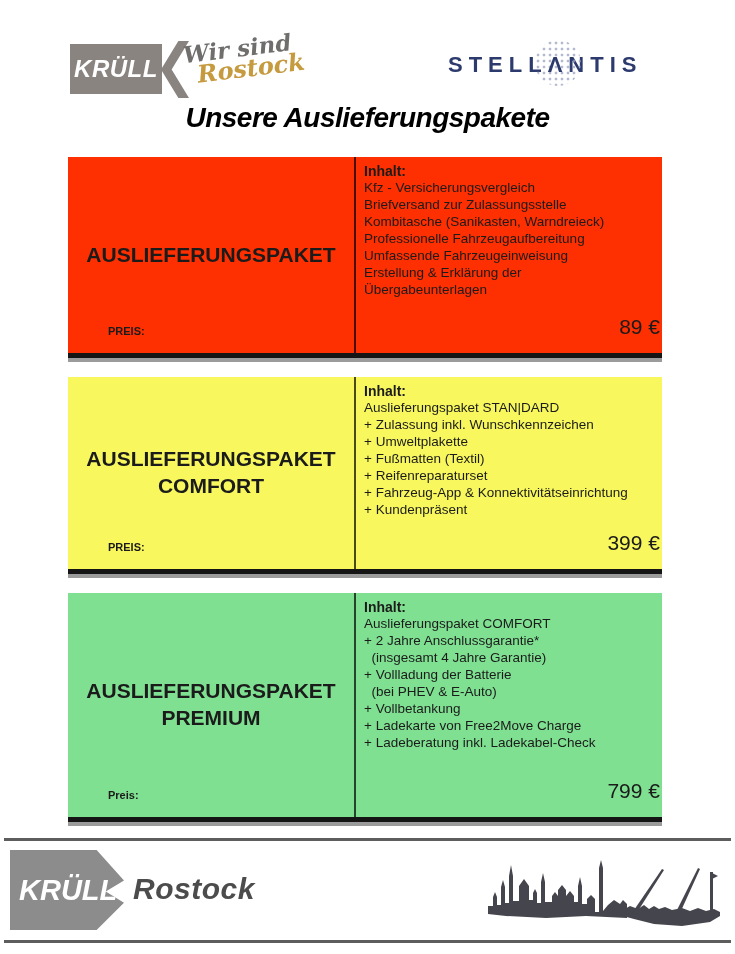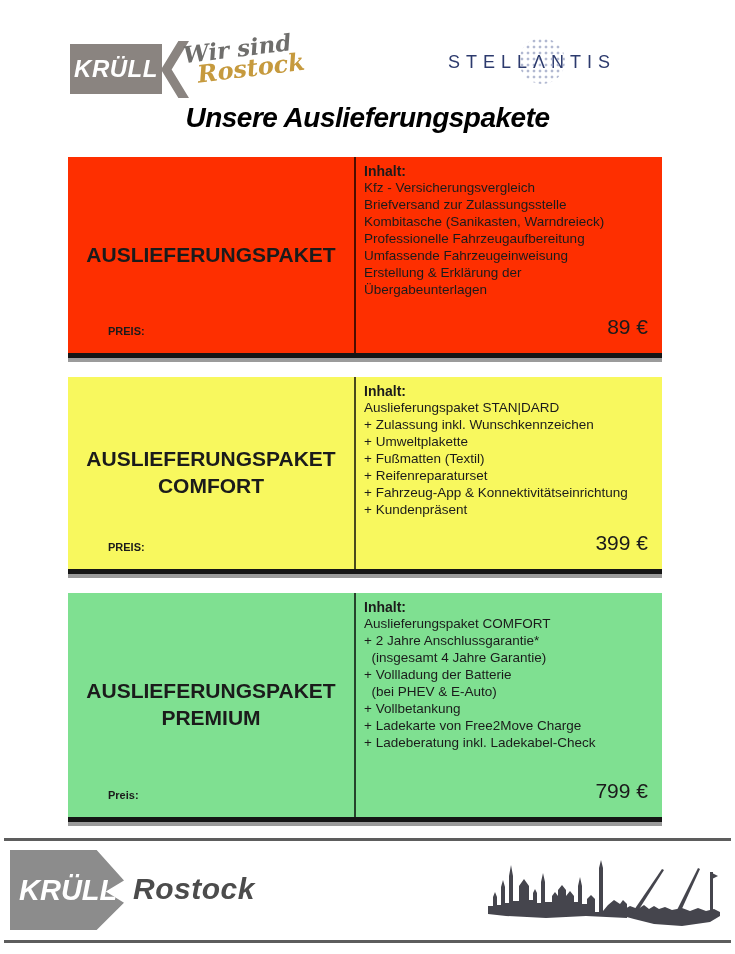--- a/index.html
+++ b/index.html
@@ -18,21 +18,21 @@
   .krull-chevron {
     position:absolute; left:161px; top:41px; width:28px; height:57px;
     clip-path:polygon(100% 0, 62% 0, 0 50%, 62% 100%, 100% 100%, 38% 50%);
   }
   .tagline { position:absolute; left:184px; top:34px; width:120px; transform:rotate(-7deg);
     font-family:"DejaVu Serif", serif; font-style:italic; font-weight:bold; }
   .tagline .l1 { font-size:23px; color:#6f6e6c; }
   .tagline .l2 { font-size:24px; margin-top:-7px; margin-left:12px; }
 
   .stellantis {
-    position:absolute; left:448px; top:52px; font-size:18px; font-weight:normal;
+    position:absolute; left:448px; top:52px; font-size:22px; font-weight:bold;
     letter-spacing:6px; white-space:nowrap;
   }
   .halo { position:relative; display:inline-block; }
   .halo::before {
     content:""; position:absolute; left:50%; top:42%; width:46px; height:46px;
     transform:translate(-50%,-50%); border-radius:50%;
     background-image:radial-gradient(#99a2c2 1.2px, transparent 1.7px);
     background-size:6px 6px; opacity:.75;
   }
   .halo span { position:relative; }
@@ -42,21 +42,21 @@
     font-size:28px; font-weight:bold; font-style:italic; color:#000; letter-spacing:-0.5px;
   }
 
   
   .card { position:absolute; left:68px; width:594px; display:flex; }
   .card-left { width:286px; display:flex; flex-direction:column; }
   .pkg-title { margin:auto 0; text-align:center; font-size:21px; font-weight:bold;
     color:#1b1b1b; line-height:27px; padding-top:26px; }
   .price-label { padding:0 0 16px 12px; font-size:11px; font-weight:bold; color:#1b1b1b;margin-left:28px; }
   .card-divider { width:2px; background:rgba(0,0,0,0.7); }
-  .card-right { flex:1; display:flex; flex-direction:column; padding:6px 14px 14px 8px; }
+  .card-right { flex:1; display:flex; flex-direction:column; padding:6px 2px 14px 8px; }
   .inhalt-label { font-size:14px; font-weight:bold; color:#1b1b1b; }
   .items { }
   .item { font-size:13.5px; line-height:17px; color:#1b1b1b; white-space:pre-wrap; }
   .price-value { margin-top:auto; align-self:flex-end; font-size:21px; font-weight:normal; color:#1b1b1b; }
 
   .strip-black { position:absolute; left:68px; width:594px; height:5px; background:#151515; }
   .strip-gray  { position:absolute; left:68px; width:594px; height:4px; background:#9b9b9b; }
 
   #card-0 { top:157px; height:196px; }
   #strip-b0 { top:353px; } #strip-g0 { top:358px; }

